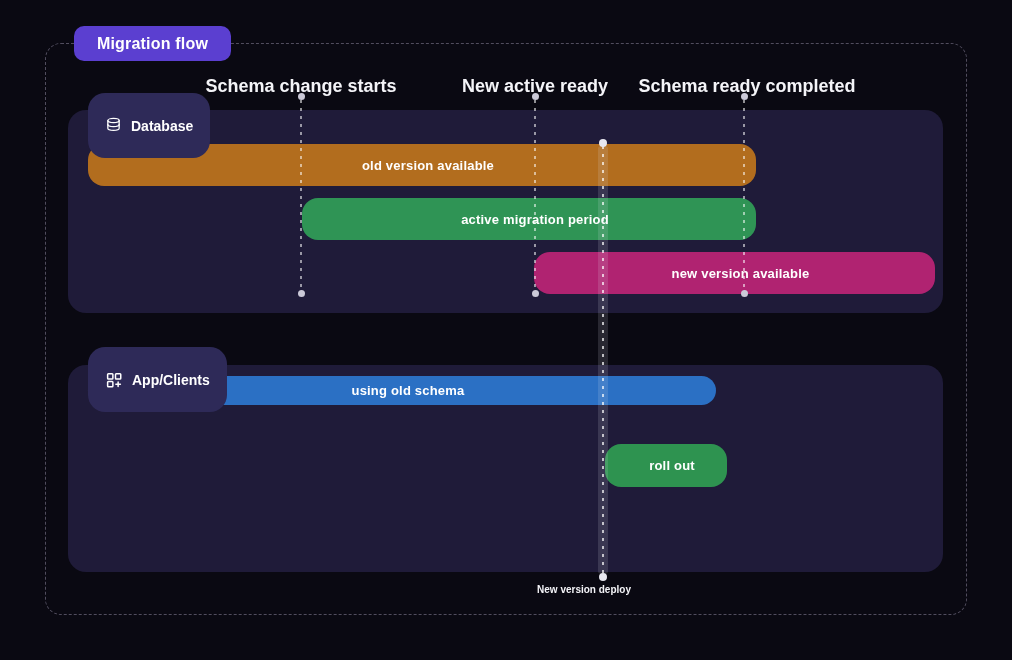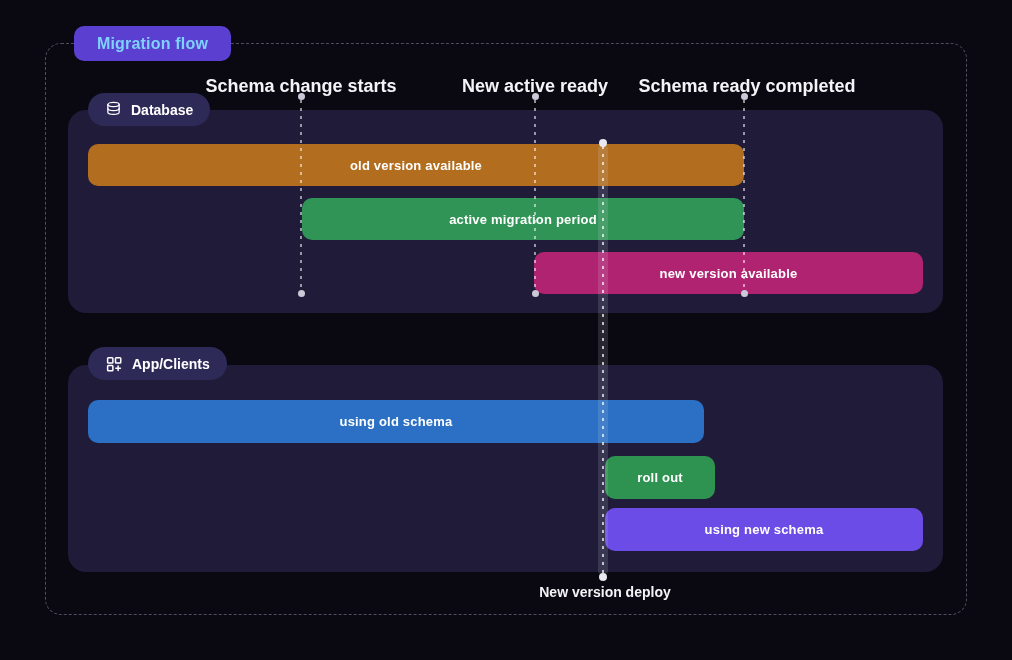--- a/index.html
+++ b/index.html
@@ -14,48 +14,49 @@
     background:#0a0912;
     overflow:hidden;
   }
   .dashed-frame{
     position:absolute;left:45px;top:43px;width:920px;height:570px;
     border:1.5px dashed #514d5e;border-radius:16px;
   }
   .title-badge{
     position:absolute;left:74px;top:26px;width:157px;height:35px;
     border-radius:10px;
-    color:#7dd3fc;font-size:16px;font-weight:bold;
+    color:#ffffff;font-size:16px;font-weight:bold;
     display:flex;align-items:center;justify-content:center;
     letter-spacing:.2px;z-index:6;
   }
   .panel{
     position:absolute;left:68px;width:875px;background:#1f1b39;border-radius:18px;
   }
   .panel.db{top:110px;height:203px;}
   .panel.app{top:365px;height:207px;}
   .section-badge{
     position:absolute;height:33px;border-radius:17px;
-    display:flex;align-items:center;gap:9px;padding:0 17px;
+    display:flex;align-items:center;gap:9px;padding:16px 17px;
     color:#ffffff;font-size:14px;font-weight:bold;z-index:6;
   }
   .section-badge.db{left:88px;top:93px;}
   .section-badge.app{left:88px;top:347px;}
   .section-badge svg{display:block;}
   .bar{
-    position:absolute;border-radius:10px;
+    position:absolute;border-radius:16px;
     display:flex;align-items:center;justify-content:center;
     color:#ffffff;font-size:13px;font-weight:bold;z-index:3;
     letter-spacing:.2px;
+    padding-left:12px;
   }
   .bar.b1{left:88px;top:144px;width:656px;height:42px;}
   .bar.b2{left:302px;top:198px;width:442px;height:42px;}
   .bar.b3{left:534px;top:252px;width:389px;height:42px;}
-  .bar.b4{left:88px;top:400px;width:616px;height:43px;}
-  .bar.b5{left:605px;top:456px;width:110px;height:43px;}
+  .bar.b4{left:88px;top:376px;width:616px;height:29px;}
+  .bar.b5{left:605px;top:444px;width:110px;height:43px;}
   .bar.b6{left:605px;top:508px;width:318px;height:43px;}
   .milestone-label{
     position:absolute;top:76px;transform:translateX(-50%);
     color:#f4f4f8;font-size:18px;font-weight:bold;white-space:nowrap;z-index:5;
   }
   .vline{
     position:absolute;width:2px;z-index:4;
     background:repeating-linear-gradient(to bottom, rgba(255,255,255,.55) 0 3px, rgba(255,255,255,0) 3px 8px);
   }
   .vline.m{top:100px;height:190px;}
@@ -66,22 +67,22 @@
   .deploy-band{
     position:absolute;left:598px;top:146px;width:10px;height:428px;
     background:rgba(230,230,240,.14);z-index:4;border-radius:3px;
   }
   .deploy-line{
     position:absolute;left:602px;top:146px;width:2px;height:428px;z-index:4;
     background:repeating-linear-gradient(to bottom, rgba(255,255,255,.7) 0 3px, rgba(255,255,255,0) 3px 8px);
   }
   .deploy-dot{width:8px;height:8px;background:#e8e8f0;}
   .deploy-label{
-    position:absolute;top:584px;left:605px;transform:translateX(-50%);
-    color:#f4f4f8;font-size:14px;font-weight:bold;white-space:nowrap;z-index:5;
+    position:absolute;top:584px;left:584px;transform:translateX(-50%);
+    color:#f4f4f8;font-size:10px;font-weight:bold;white-space:nowrap;z-index:5;
   }
 </style>
 </head>
 <body>
 
 <div class="canvas">
 
   <div class="dashed-frame"></div>
 
   <div class="title-badge" style="background: rgb(91, 63, 208);">Migration flow</div>
@@ -116,21 +117,20 @@
     </span>
     <span>App/Clients</span>
   </div>
 
   <div class="bar b1" style="background: rgb(178, 109, 30);">old version available</div>
   <div class="bar b2" style="background: rgb(47, 148, 85);">active migration period</div>
   <div class="bar b3" style="background: rgb(176, 35, 113);">new version available</div>
 
   <div class="bar b4" style="background: rgb(43, 112, 196);">using old schema</div>
   <div class="bar b5" style="background: rgb(46, 147, 80);">roll out</div>
-  <div class="bar b6" style="background: rgb(108, 76, 230);">using new schema</div>
 
   <div class="dot" style="left:297.5px;top:93px"></div>
   <div class="vline m" style="left:300px"></div>
   <div class="dot" style="left:297.5px;top:290px"></div>
 
   <div class="dot" style="left:531.5px;top:93px"></div>
   <div class="vline m" style="left:534px"></div>
   <div class="dot" style="left:531.5px;top:290px"></div>
 
   <div class="dot" style="left:740.5px;top:93px"></div>

